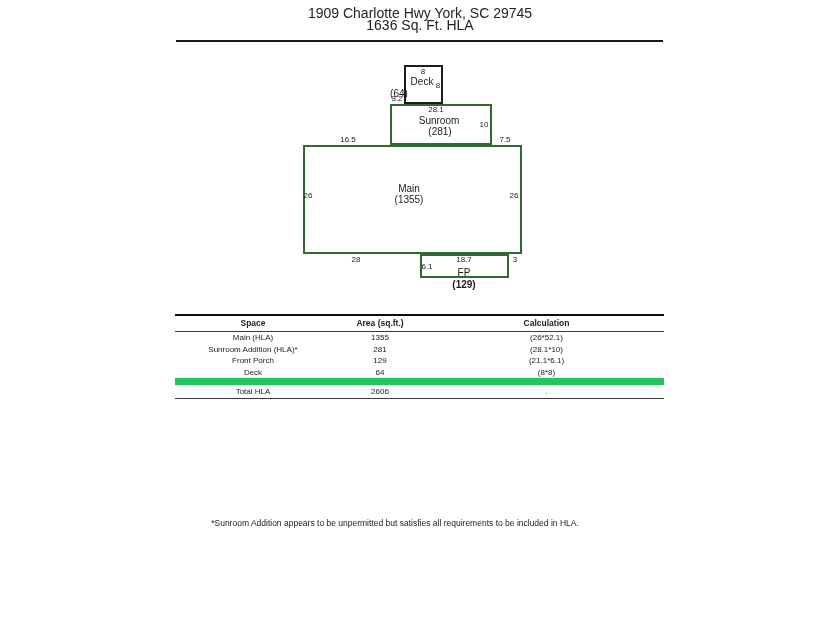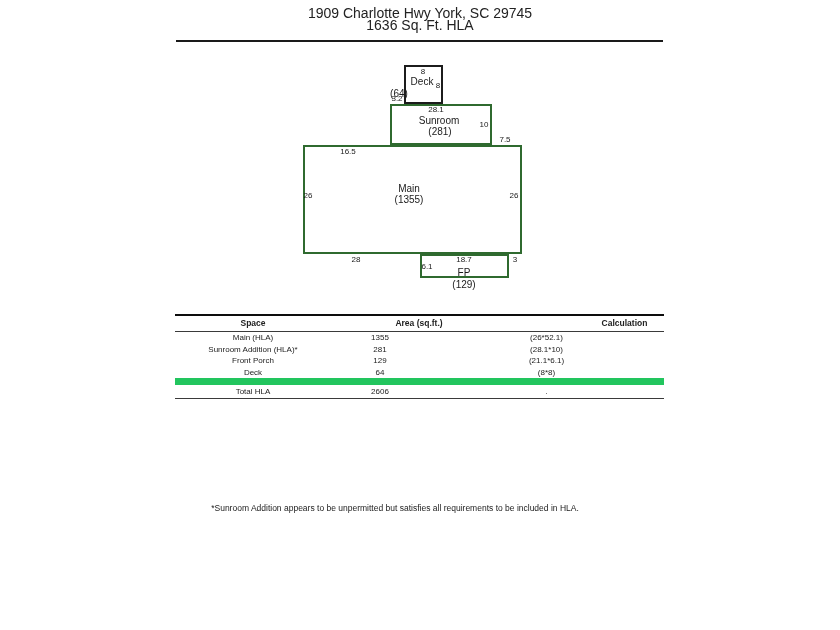--- a/index.html
+++ b/index.html
@@ -34,26 +34,26 @@
     font-size: 8px; line-height: 9px; white-space: nowrap; color: #1a1a1a;
   }
   .room { font-size: 10px; line-height: 11px; }
   
   .areas-table {
     position: absolute; left: 175px; top: 314px; width: 489px;
     border-top: 2px solid #0d0d0d; border-bottom: 1px solid #3a3a3a;
     font-size: 8px; color: #222;
   }
   .t-row { display: grid; grid-template-columns: 156px 98px 235px; text-align: center; }
-  .t-head { font-weight: bold; font-size: 8.5px; height: 15px; line-height: 15px; border-bottom: 1px solid #3a3a3a; gap: 39px; }
+  .t-head { font-weight: bold; font-size: 8.5px; height: 15px; line-height: 15px; border-bottom: 1px solid #3a3a3a; }
   .t-data { height: 11.5px; line-height: 11.5px; }
   .t-total { height: 13px; line-height: 13px; border-top: 7px solid #22c55e; }
   
   .footnote {
-    position: absolute; top: 503px; left: 0; width: 790px;
+    position: absolute; top: 518px; left: 0; width: 790px;
     text-align: center; font-size: 8.5px; color: #222;
   }
 </style>
 </head>
 <body>
 
 <div>
 
   <div class="title-block">
     <div>1909 Charlotte Hwy York, SC 29745</div>
@@ -72,33 +72,33 @@
     <div class="lbl room" style="left:422px; top:81px;">Deck</div>
     <div class="lbl" style="left:438px; top:85px;">8</div>
     <div class="lbl room" style="left:399px; top:93px;">(64)</div>
 
     <div class="lbl" style="left:397px; top:98px;">3.2</div>
     <div class="lbl" style="left:436px; top:109px;">28.1</div>
     <div class="lbl room" style="left:439px; top:120px;">Sunroom</div>
     <div class="lbl room" style="left:440px; top:131px;">(281)</div>
     <div class="lbl" style="left:484px; top:124px;">10</div>
 
-    <div class="lbl" style="left:348px; top:139px;margin-top:12px;">16.5</div>
+    <div class="lbl" style="left:348px; top:139px;">16.5</div>
     <div class="lbl" style="left:505px; top:139px;">7.5</div>
     <div class="lbl" style="left:308px; top:195px;">26</div>
     <div class="lbl" style="left:514px; top:195px;">26</div>
     <div class="lbl room" style="left:409px; top:188px;">Main</div>
     <div class="lbl room" style="left:409px; top:199px;">(1355)</div>
     <div class="lbl" style="left:356px; top:259px;">28</div>
     <div class="lbl" style="left:515px; top:259px;">3</div>
 
     <div class="lbl" style="left:427px; top:266px;">6.1</div>
     <div class="lbl" style="left:464px; top:259px;">18.7</div>
     <div class="lbl room" style="left:464px; top:272px;">FP</div>
-    <div class="lbl room" style="left:464px; top:284px;">(129)</div>
+    <div class="lbl room" style="left:464px; top:284px;font-weight:bold;">(129)</div>
   </div>
 
   <div class="areas-table">
     <div class="t-row t-head">
       <div>Space</div>
       <div>Area (sq.ft.)</div>
       <div>Calculation</div>
     </div>
     <div class="t-row t-data">
       <div>Main (HLA)</div>

